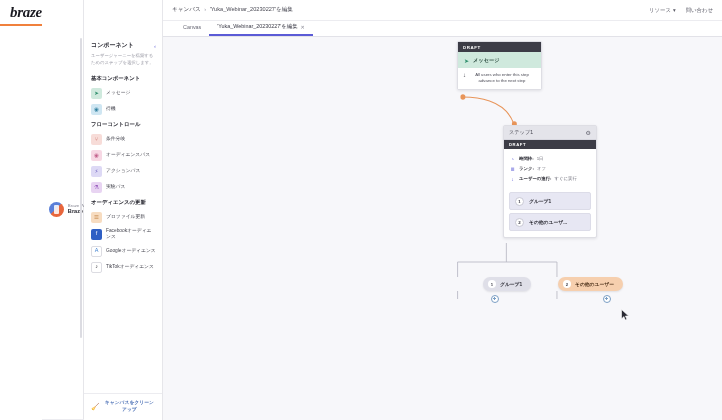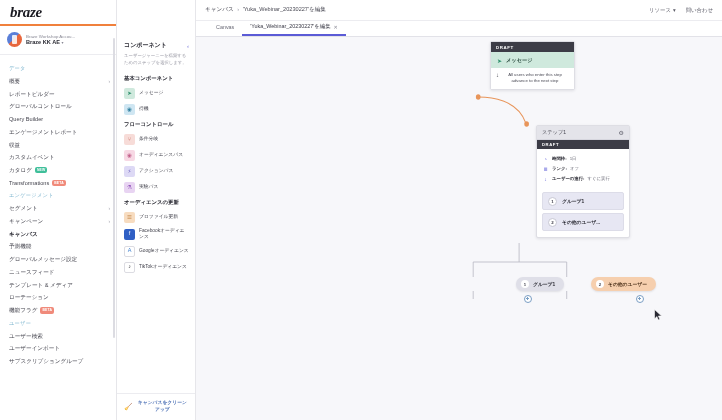--- a/index.html
+++ b/index.html
@@ -6,24 +6,24 @@
   html, body {
     width: 722px; height: 420px;
     font-family: "Liberation Sans", "DejaVu Sans", sans-serif;
     background: #ffffff;
     overflow: hidden;
   }
   .app { position: relative; width: 722px; height: 420px; display: flex; }
 
   
   .leftnav {
-    width: 117px; height: 420px;
+    width: 84px; height: 420px;
     background: #ffffff;
     border-right: 1px solid #e6e6ea;
-    display: flex; flex-direction: column;
+    display: flex; flex-direction: row;
     position: relative;
   }
   .brand {
     height: 26px;
     display: flex; align-items: center;
     padding-left: 10px;
     border-bottom: 2px solid #f0803c;
   }
   .brand-wordmark {
     font-family: "Liberation Serif", "DejaVu Serif", serif;

